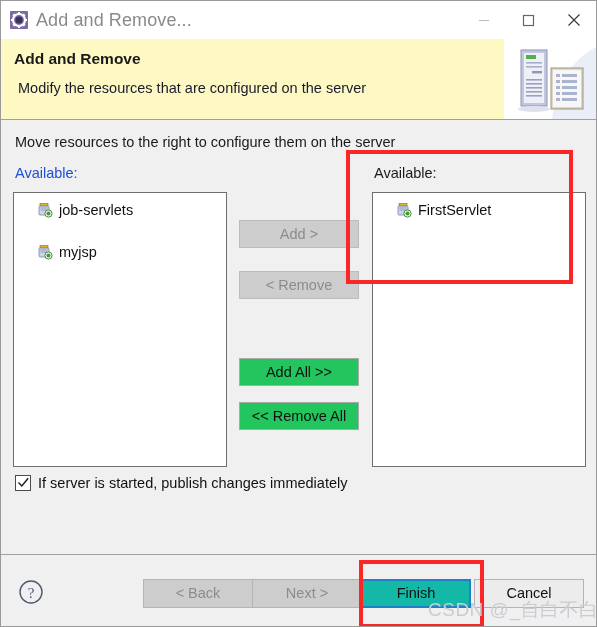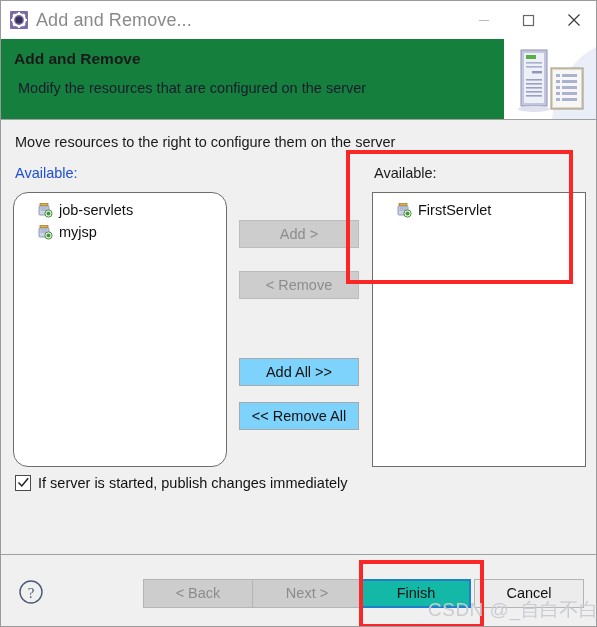--- a/index.html
+++ b/index.html
@@ -61,21 +61,21 @@
     padding: 0;
   }
   .win-btn svg { display:block; }
 
   
   .header {
     position: absolute;
     left: 0; top: 38px;
     width: 100%;
     height: 80px;
-    background: #15803d;
+    background: #fef9c3;
     box-sizing: border-box;
   }
   .header-title {
     position: absolute;
     left: 13px;
     top: 11px;
     font-size: 15.5px;
     font-weight: bold;
     color: #1a1a1a;
   }
@@ -137,51 +137,51 @@
     background: #ffffff;
     border: 1px solid #6d6d6d;
     box-sizing: border-box;
     overflow: hidden;
   }
   #list-available {
     left: 12px;
     top: 72px;
     width: 214px;
     height: 275px;
-    border-radius: 15px;
   }
   #list-configured {
     left: 371px;
     top: 72px;
     width: 214px;
     height: 275px;
   }
   .list-item {
     display: flex;
     align-items: center;
     height: 22px;
     padding-left: 23px;
     font-size: 14.5px;
     color: #111;
+    margin-top: 20px;
   }
   .list-item:first-child { margin-top: 6px; }
   .res-icon {
     width: 16px;
     height: 16px;
     margin-right: 6px;
     flex: 0 0 auto;
   }
 
   
   .mid-btn {
     position: absolute;
     left: 238px;
     width: 120px;
     height: 28px;
-    background: #7dd3fc;
+    background: #22c55e;
     border: 1px solid #a9a9a9;
     box-sizing: border-box;
     font-family: "Liberation Sans", sans-serif;
     font-size: 14.5px;
     color: #111111;
     padding: 0;
     text-align: center;
     line-height: 26px;
   }
   .mid-btn.disabled {

